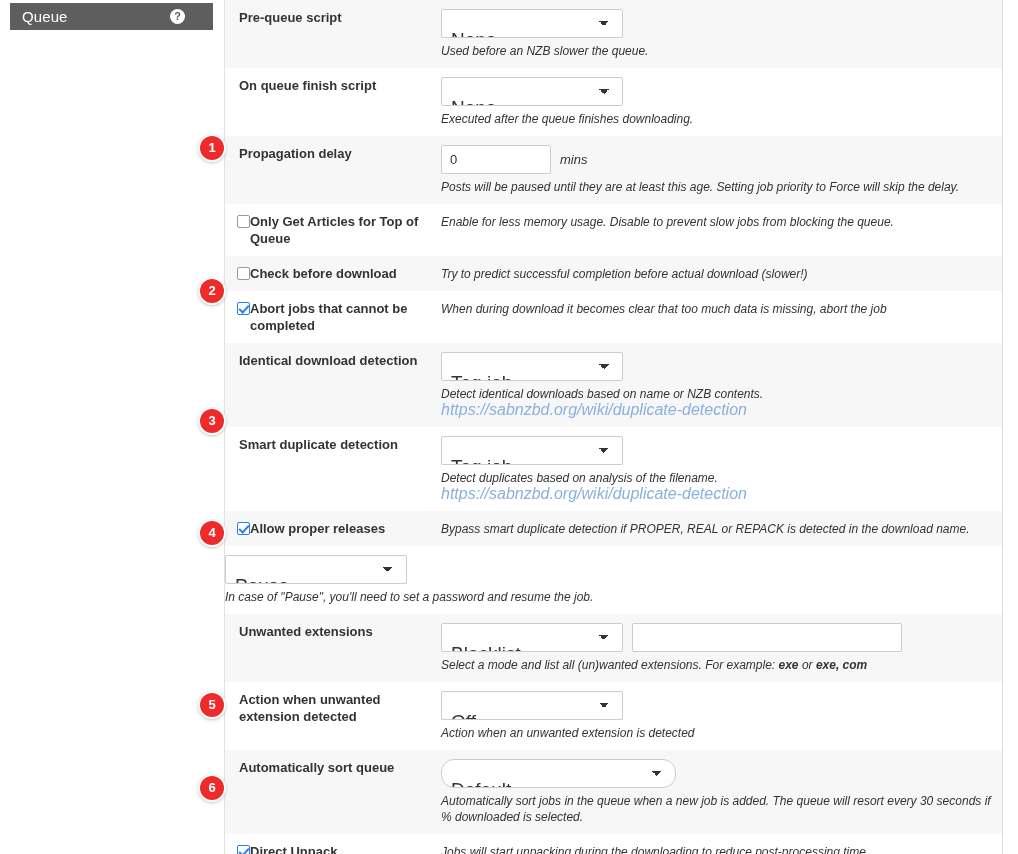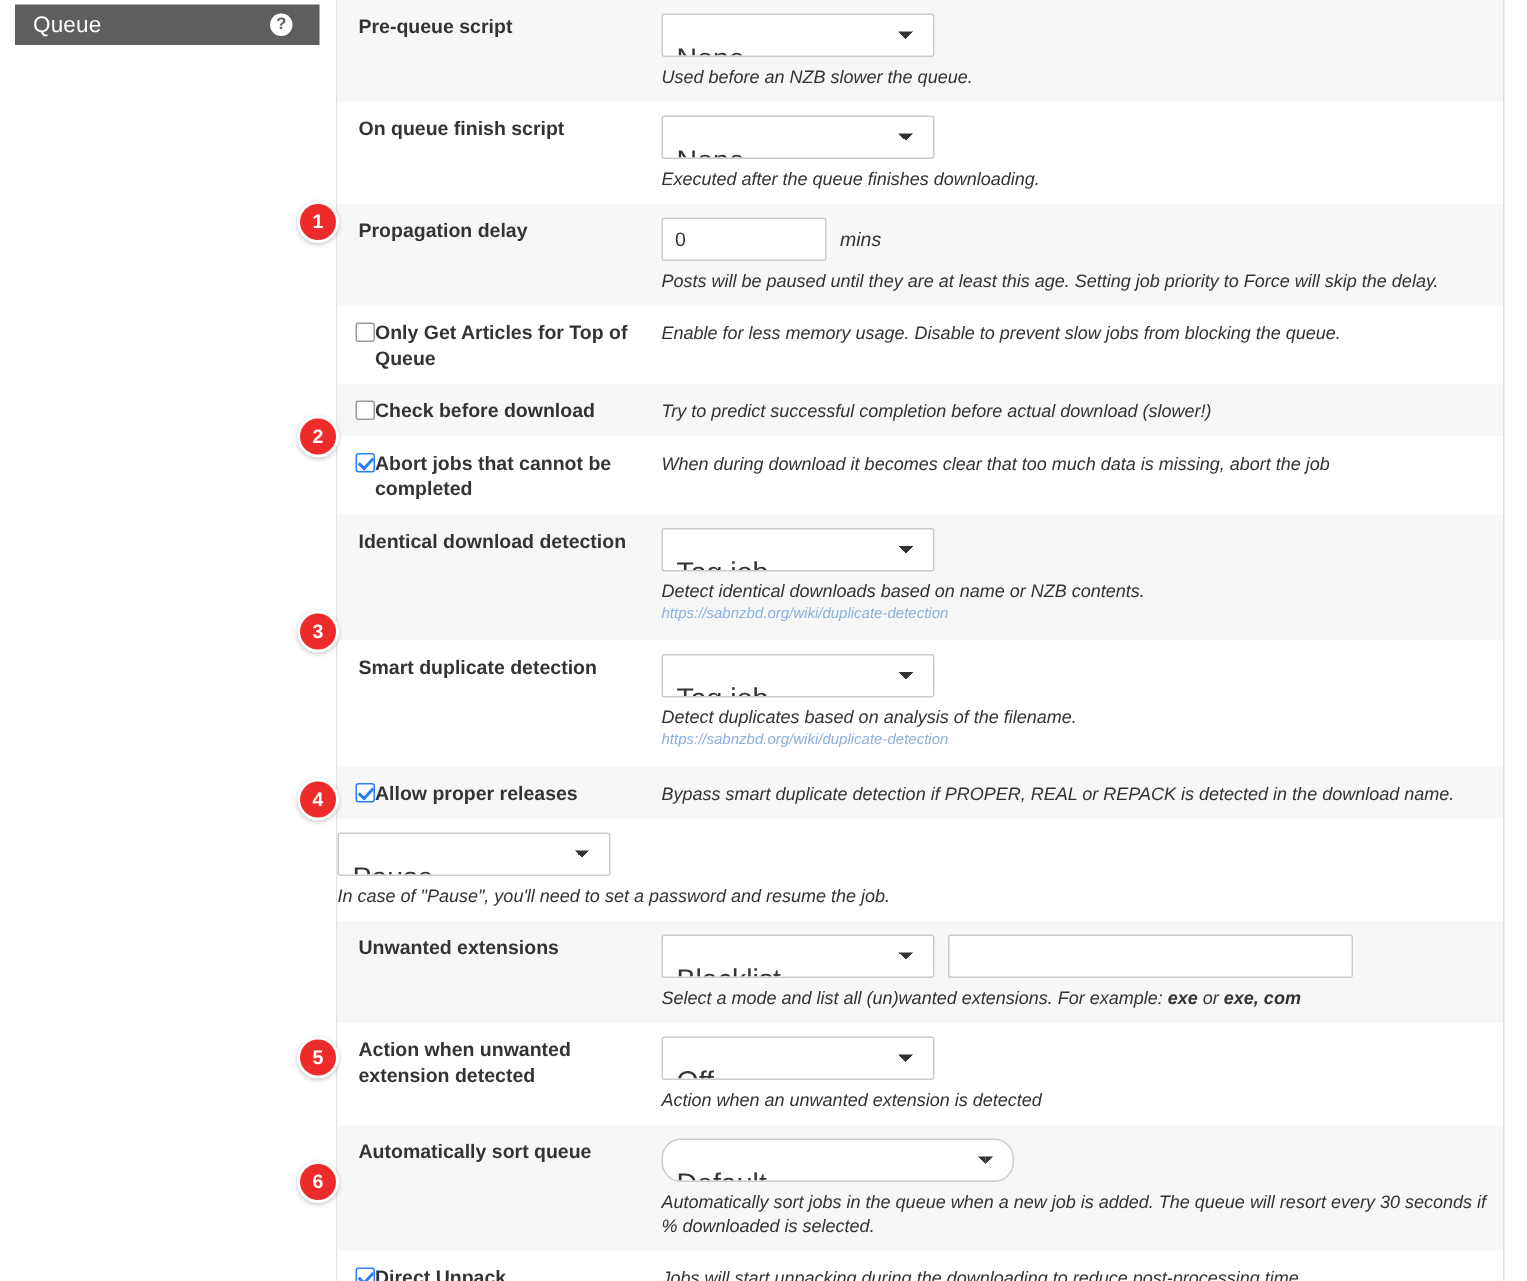--- a/index.html
+++ b/index.html
@@ -29,21 +29,21 @@
     position: absolute;
     left: 10px;
     top: 3px;
     width: 203px;
     height: 27px;
     background: #5e5e5e;
     color: #ffffff;
     display: flex;
     align-items: center;
     justify-content: space-between;
-    padding: 0 18px 0 12px;
+    padding: 0 28px 0 12px;
     box-sizing: border-box;
     font-size: 15px;
     line-height: 27px;
   }
   .nav-tab-label {
     font-size: 15px;
     letter-spacing: 0.1px;
   }
   .help-icon {
     width: 15px;
@@ -163,21 +163,21 @@
     color: #333333;
     line-height: 16px;
     margin-top: 5px;
     max-width: 700px;
   }
   .help b { font-weight: bold; font-style: italic; }
 
   .help-link {
     display: block;
     font-style: italic;
-    font-size: 10px;
+    font-size: 16px;
     color: #8ab0dd;
     line-height: 16px;
     text-decoration: none;
   }
 
   
   .cb {
     width: 13px;
     height: 13px;
     box-sizing: border-box;

